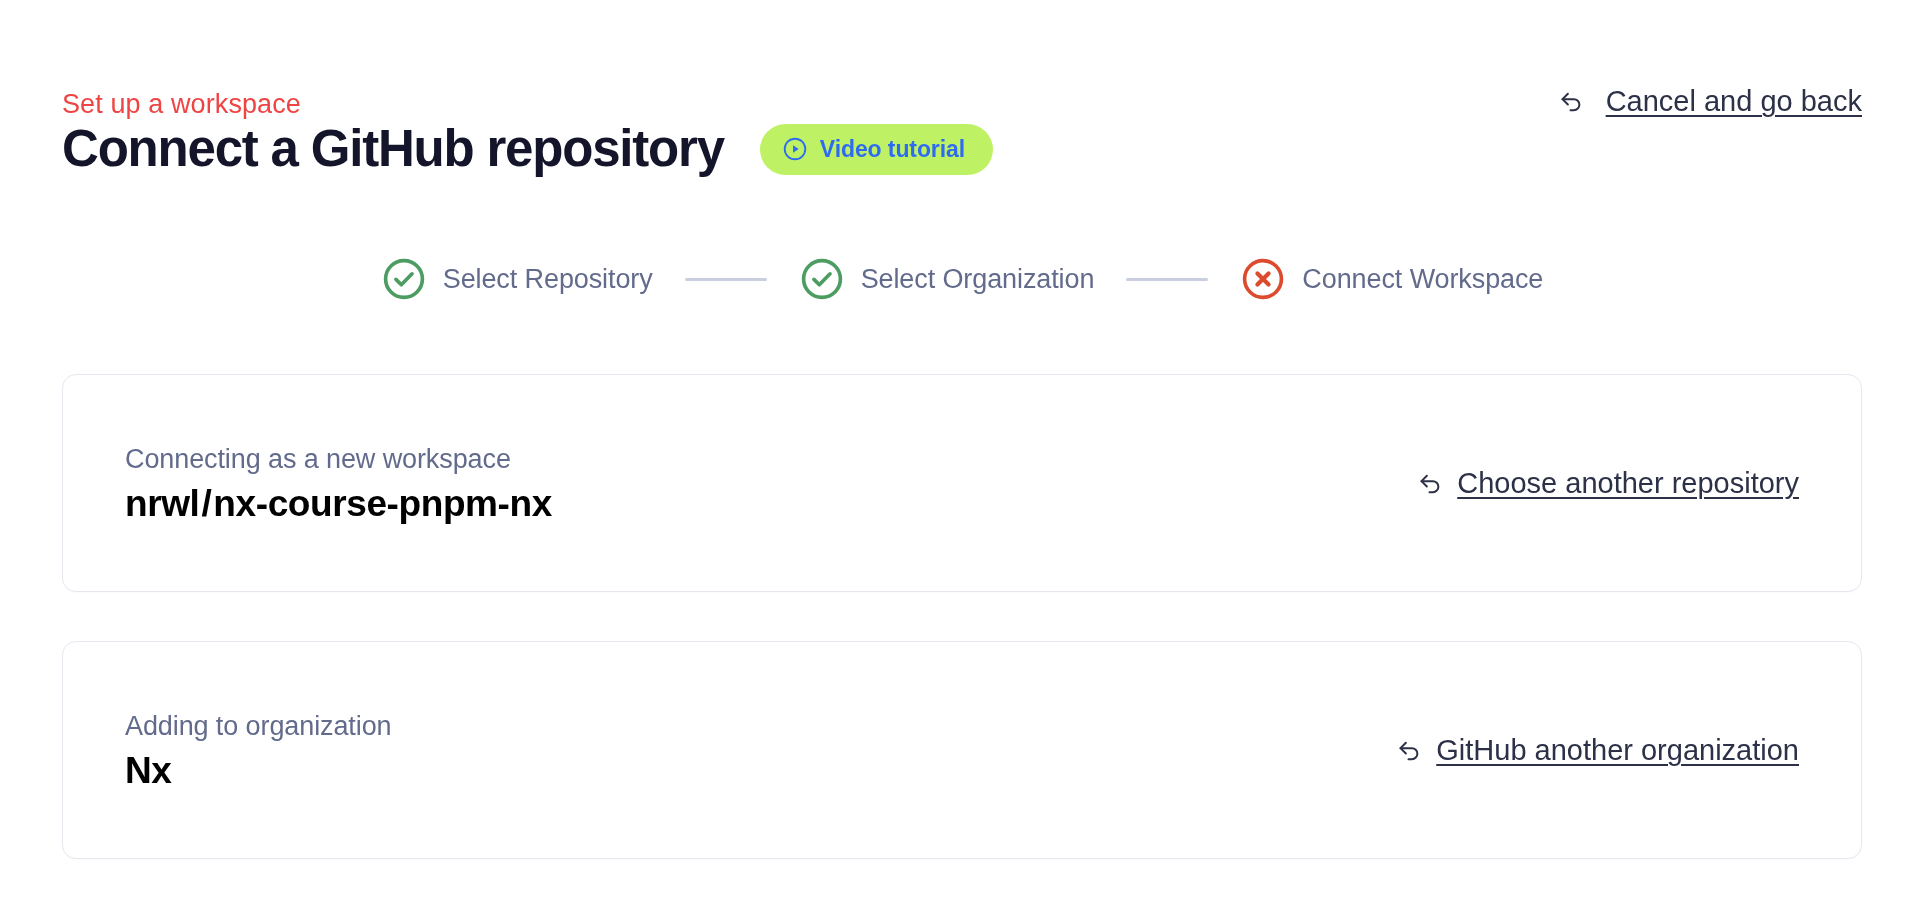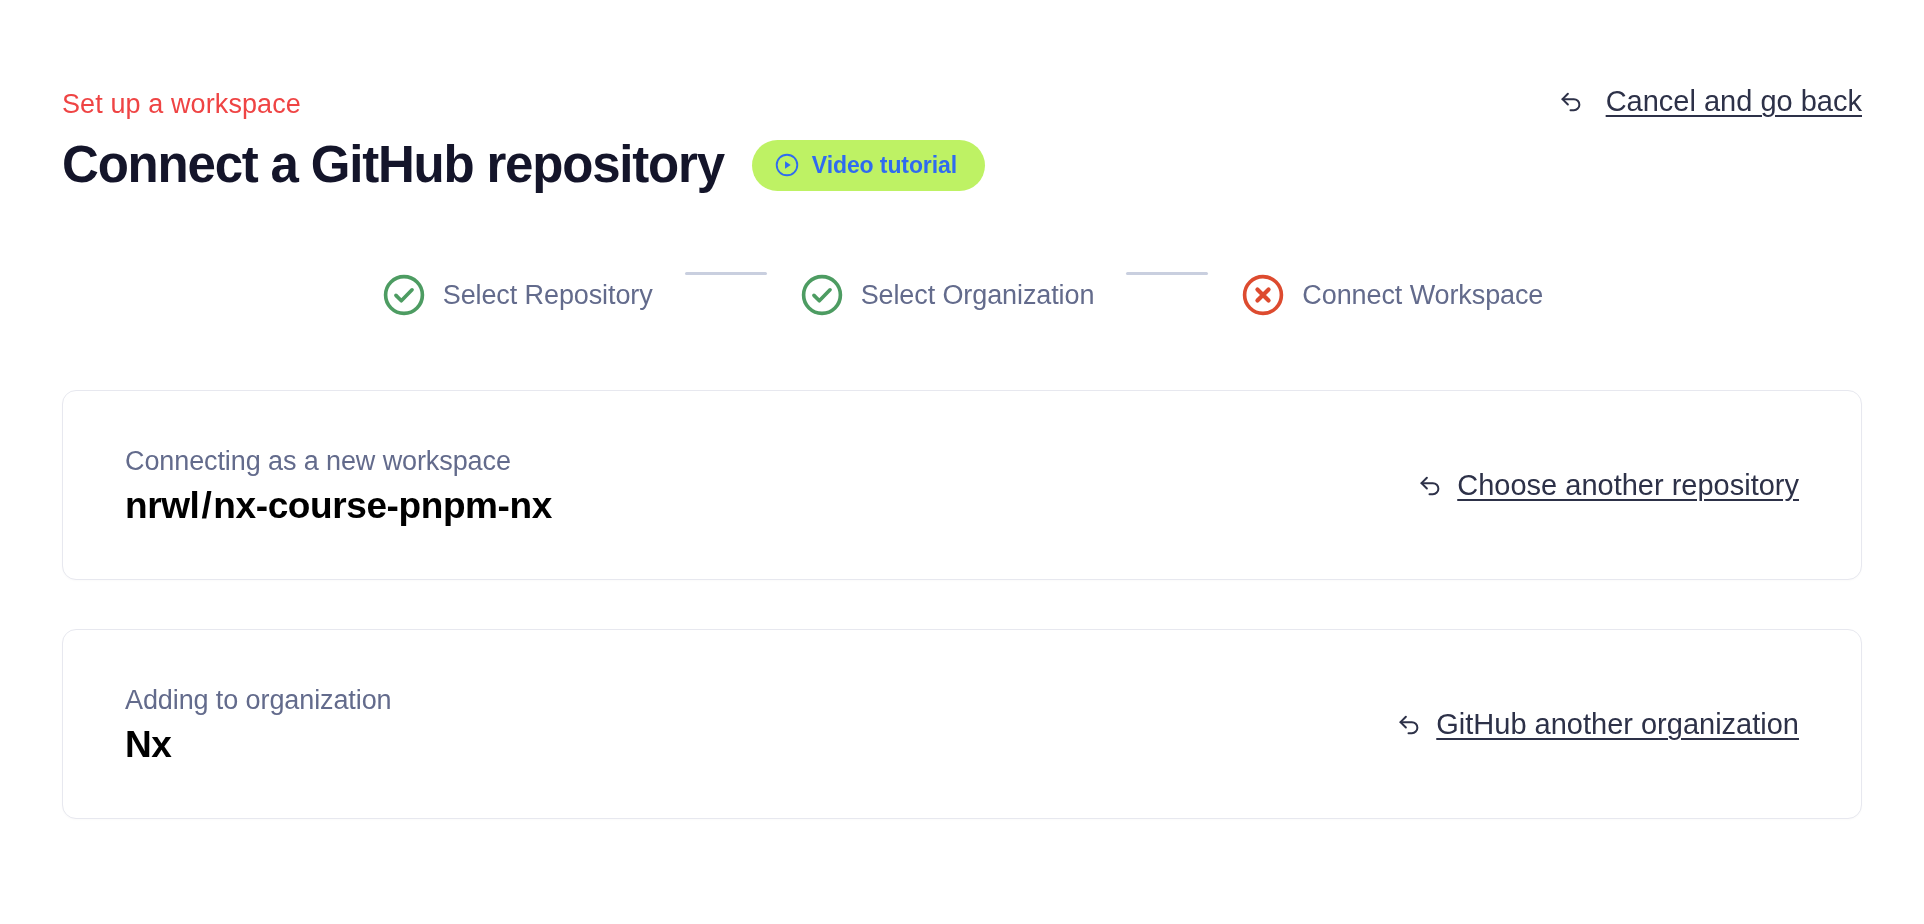--- a/index.html
+++ b/index.html
@@ -32,22 +32,21 @@
   .eyebrow {
     font-size: 27px;
     line-height: 32px;
     color: #ef4444;
     font-weight: 400;
     letter-spacing: 0.1px;
   }
   .title-row {
     display: flex;
     align-items: center;
-    gap: 28px;
-    margin-top: 16px;
+    gap: 36px;
   }
   .page-title {
     font-size: 51px;
     line-height: 58px;
     font-weight: 800;
     letter-spacing: -1.2px;
     color: #14152a;
     margin: 0;
     white-space: nowrap;
   }
@@ -99,20 +98,21 @@
   .undo-icon {
     width: 30px;
     height: 30px;
     display: block;
     flex: none;
   }
 
   
   .stepper {
     display: flex;
+    align-items: center;
     justify-content: center;
     margin-top: 78px;
     gap: 12px;
   }
   .step {
     display: flex;
     align-items: center;
     gap: 16px;
   }
   .step-icon {
@@ -140,21 +140,21 @@
 
   
   .cards {
     margin-top: 72px;
   }
   .card {
     border: 1.5px solid #e7e8ef;
     border-radius: 14px;
     background: #ffffff;
     box-sizing: border-box;
-    height: 190px;
+    height: 218px;
     padding: 0 62px;
     display: flex;
     align-items: center;
     justify-content: space-between;
     box-shadow: 0 1px 2px rgba(20, 21, 42, 0.02);
   }
   .card + .card {
     margin-top: 49px;
   }
   .card-left {

